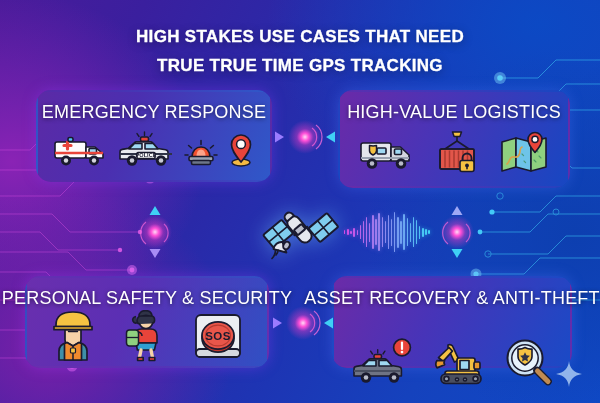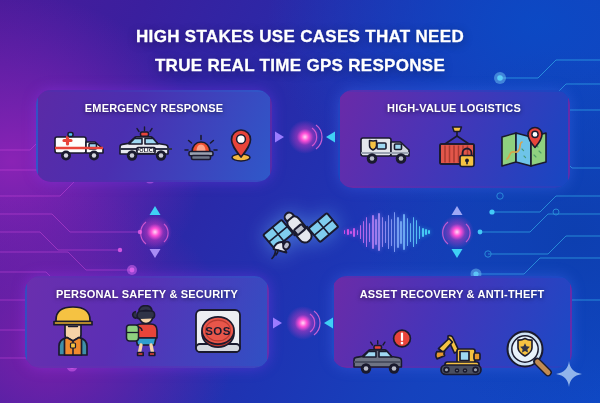--- a/index.html
+++ b/index.html
@@ -37,21 +37,21 @@
   .card{
     position:absolute; border-radius:15px; border:2.2px solid transparent;
     background-clip:padding-box;
     display:flex; flex-direction:column; align-items:center;
     padding-top:10px;
   }
   .card::before{
     content:""; position:absolute; inset:-2.2px; border-radius:15px; z-index:-1;
   }
   .card .ttl{
-    color:#fff; font-weight:bold; font-size:11px; letter-spacing:.2px;
+    color:#fff; font-weight:normal; font-size:18px; letter-spacing:.2px;
     text-shadow:0 1px 4px rgba(0,0,0,.55); white-space:nowrap;
   }
   .icons{
     flex:1; width:100%; display:flex; align-items:center;
     justify-content:space-around; padding:0 10px 4px;text-decoration:underline;
   }
   .icons svg{display:block}
 
   
   #card-emergency{
@@ -163,21 +163,21 @@
     </g>
     <g fill="#8be6ff" opacity="0.45">
       <circle cx="500" cy="78" r="6"></circle>
         <circle cx="512" cy="102" r="5.5"></circle>
       <circle cx="476" cy="274" r="5.5"></circle>
     </g>
   </svg>
 
   <h1 class="title">
     <span>HIGH STAKES USE CASES THAT NEED</span>
-    <span class="l2">TRUE REAL TIME GPS RESPONSE</span>
+    <span class="l2">TRUE TRUE TIME GPS TRACKING</span>
   </h1>
 
   <div class="card" id="card-emergency">
     <div class="ttl">EMERGENCY RESPONSE</div>
     <div class="icons">
 
       <svg width="56" height="42" viewBox="0 0 56 42">
         <g stroke="#1a1a2e" stroke-width="1.6" stroke-linejoin="round">
           <rect x="3" y="13" width="31" height="16" rx="2" fill="#fdfdfd"></rect>
           <path d="M34 18h9l8 7v4H34z" fill="#fdfdfd"></path>

